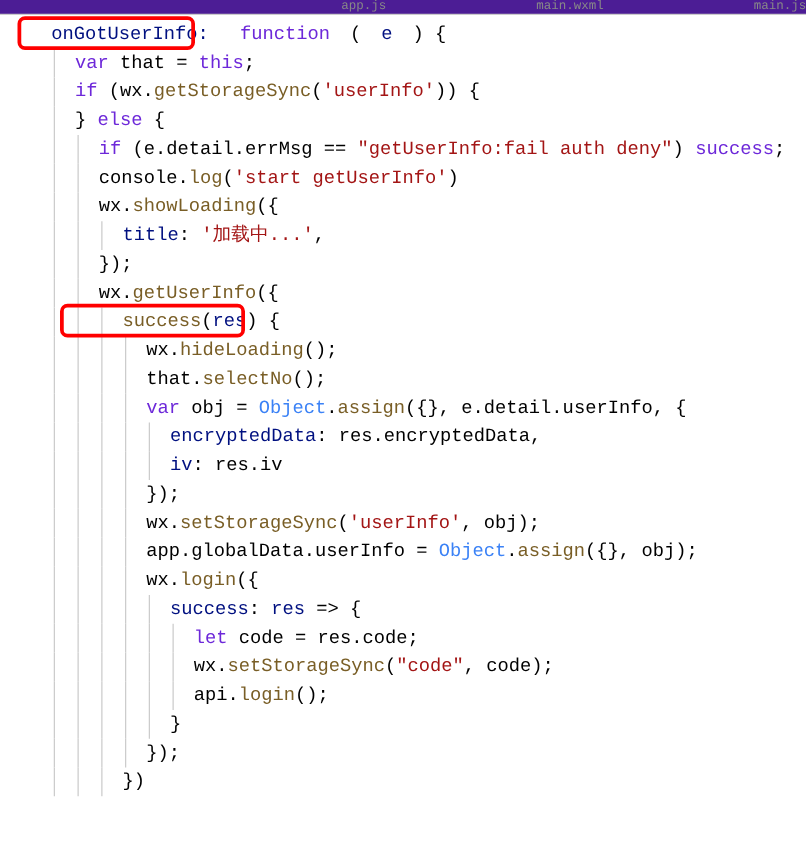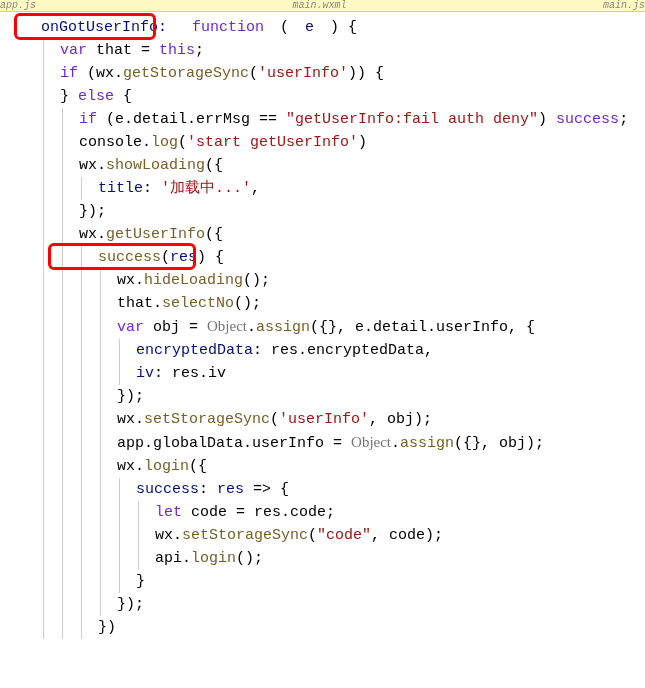--- a/index.html
+++ b/index.html
@@ -10,29 +10,28 @@
     body {
       font-family: Consolas, Monaco, 'Courier New', monospace;
       font-size: 15px;
       background: #fff;
       width: 645px;
       height: 688px;
       overflow: hidden;
     }
     .tab-bar {
       height: 12px;
-      background: #fef9c3;
+      background: #4c1d95;
       border-bottom: 1px solid #ccc;
       display: flex;
-      justify-content: space-between;
+      justify-content: flex-end;
       gap: 120px;
       font-size: 10px;
       color: #888;
       overflow: hidden;
-      font-style: italic;
     }
     .code-area {
       padding: 4px 6px;
       line-height: 23px;
       position: relative;
     }
     .line {
       display: flex;
       white-space: pre;
       gap: 16px;
@@ -43,21 +42,21 @@
       padding-left: 16px;
       display: inline-block;
     }
     .indent {
       display: inline-block;
       width: 19px;
     }
     .kw { color: #6d28d9; }
     .fn { color: #795E26; }
     .str { color: #a31515; }
-    .cls { color: #737373; font-family: Liberation Serif, serif; }
+    .cls { color: #3b82f6; }
     .var { color: #001080; }
     .prop { color: #001080; }
     
     .highlight-box {
       position: absolute;
       border: 3px solid #ff0000;
       border-radius: 6px;
       pointer-events: none;
     }
     .hb1 {

